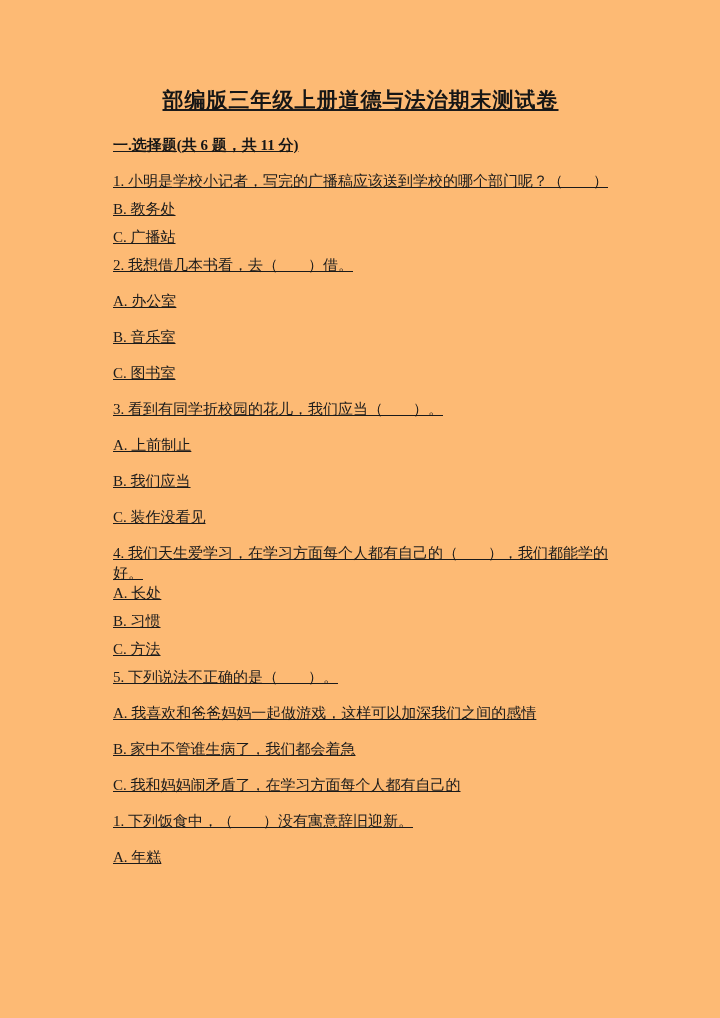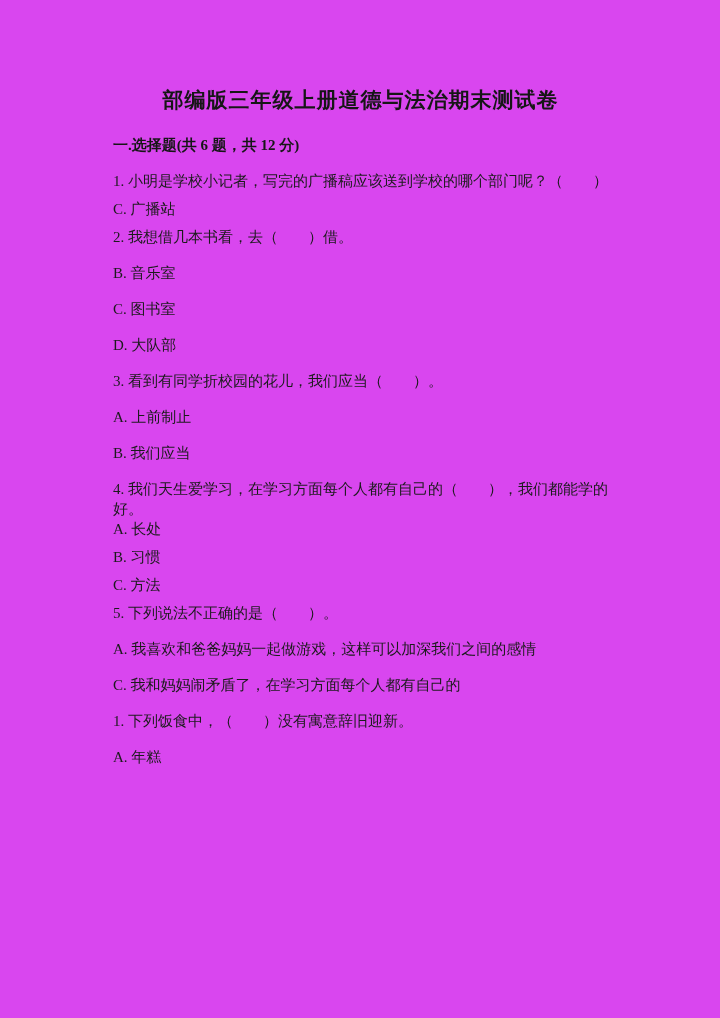--- a/index.html
+++ b/index.html
@@ -4,24 +4,25 @@
 <style>
   html, body {
     margin: 0;
     padding: 0;
     background: #ffffff;
   }
   .page {
     position: relative;
     width: 720px;
     height: 1018px;
-    background: #d946ef;
+    background: #fdba74;
     overflow: hidden;
     font-family: "Liberation Serif", "DejaVu Serif", serif;
     color: #1b1b1b;
+    text-decoration: underline;
   }
   .content {
     box-sizing: border-box;
     padding: 88px 112px 0 113px;
     width: 720px;
   }
   .title {
     margin: 0;
     font-size: 21px;
     line-height: 24px;
@@ -48,51 +49,54 @@
   .gap-0 { margin-top: 0; }
 </style>
 </head>
 <body>
 
 <div class="page">
   <div class="content">
 
     <h1 class="title">部编版三年级上册道德与法治期末测试卷</h1>
 
-    <div class="section-heading">一.选择题(共 6 题，共 12 分)</div>
+    <div class="section-heading">一.选择题(共 6 题，共 11 分)</div>
 
     <div>
       <div class="line gap-l">1. 小明是学校小记者，写完的广播稿应该送到学校的哪个部门呢？（　　）</div>
+      <div class="line gap-m">B. 教务处</div>
       <div class="line gap-m">C. 广播站</div>
     </div>
 
     <div>
       <div class="line gap-m">2. 我想借几本书看，去（　　）借。</div>
+      <div class="line gap-l">A. 办公室</div>
       <div class="line gap-l">B. 音乐室</div>
       <div class="line gap-l">C. 图书室</div>
-      <div class="line gap-l">D. 大队部</div>
     </div>
 
     <div>
       <div class="line gap-l">3. 看到有同学折校园的花儿，我们应当（　　）。</div>
       <div class="line gap-l">A. 上前制止</div>
       <div class="line gap-l">B. 我们应当</div>
+      <div class="line gap-l">C. 装作没看见</div>
     </div>
 
     <div>
       <div class="line gap-l">4. 我们天生爱学习，在学习方面每个人都有自己的（　　），我们都能学的</div>
       <div class="line gap-0">好。</div>
       <div class="line gap-0">A. 长处</div>
       <div class="line gap-m">B. 习惯</div>
       <div class="line gap-m">C. 方法</div>
     </div>
 
     <div>
       <div class="line gap-m">5. 下列说法不正确的是（　　）。</div>
       <div class="line gap-l">A. 我喜欢和爸爸妈妈一起做游戏，这样可以加深我们之间的感情</div>
+      <div class="line gap-l">B. 家中不管谁生病了，我们都会着急</div>
       <div class="line gap-l">C. 我和妈妈闹矛盾了，在学习方面每个人都有自己的</div>
     </div>
 
     <div>
       <div class="line gap-l">1. 下列饭食中，（　　）没有寓意辞旧迎新。</div>
       <div class="line gap-l">A. 年糕</div>
     </div>
 
   </div>
 </div>

